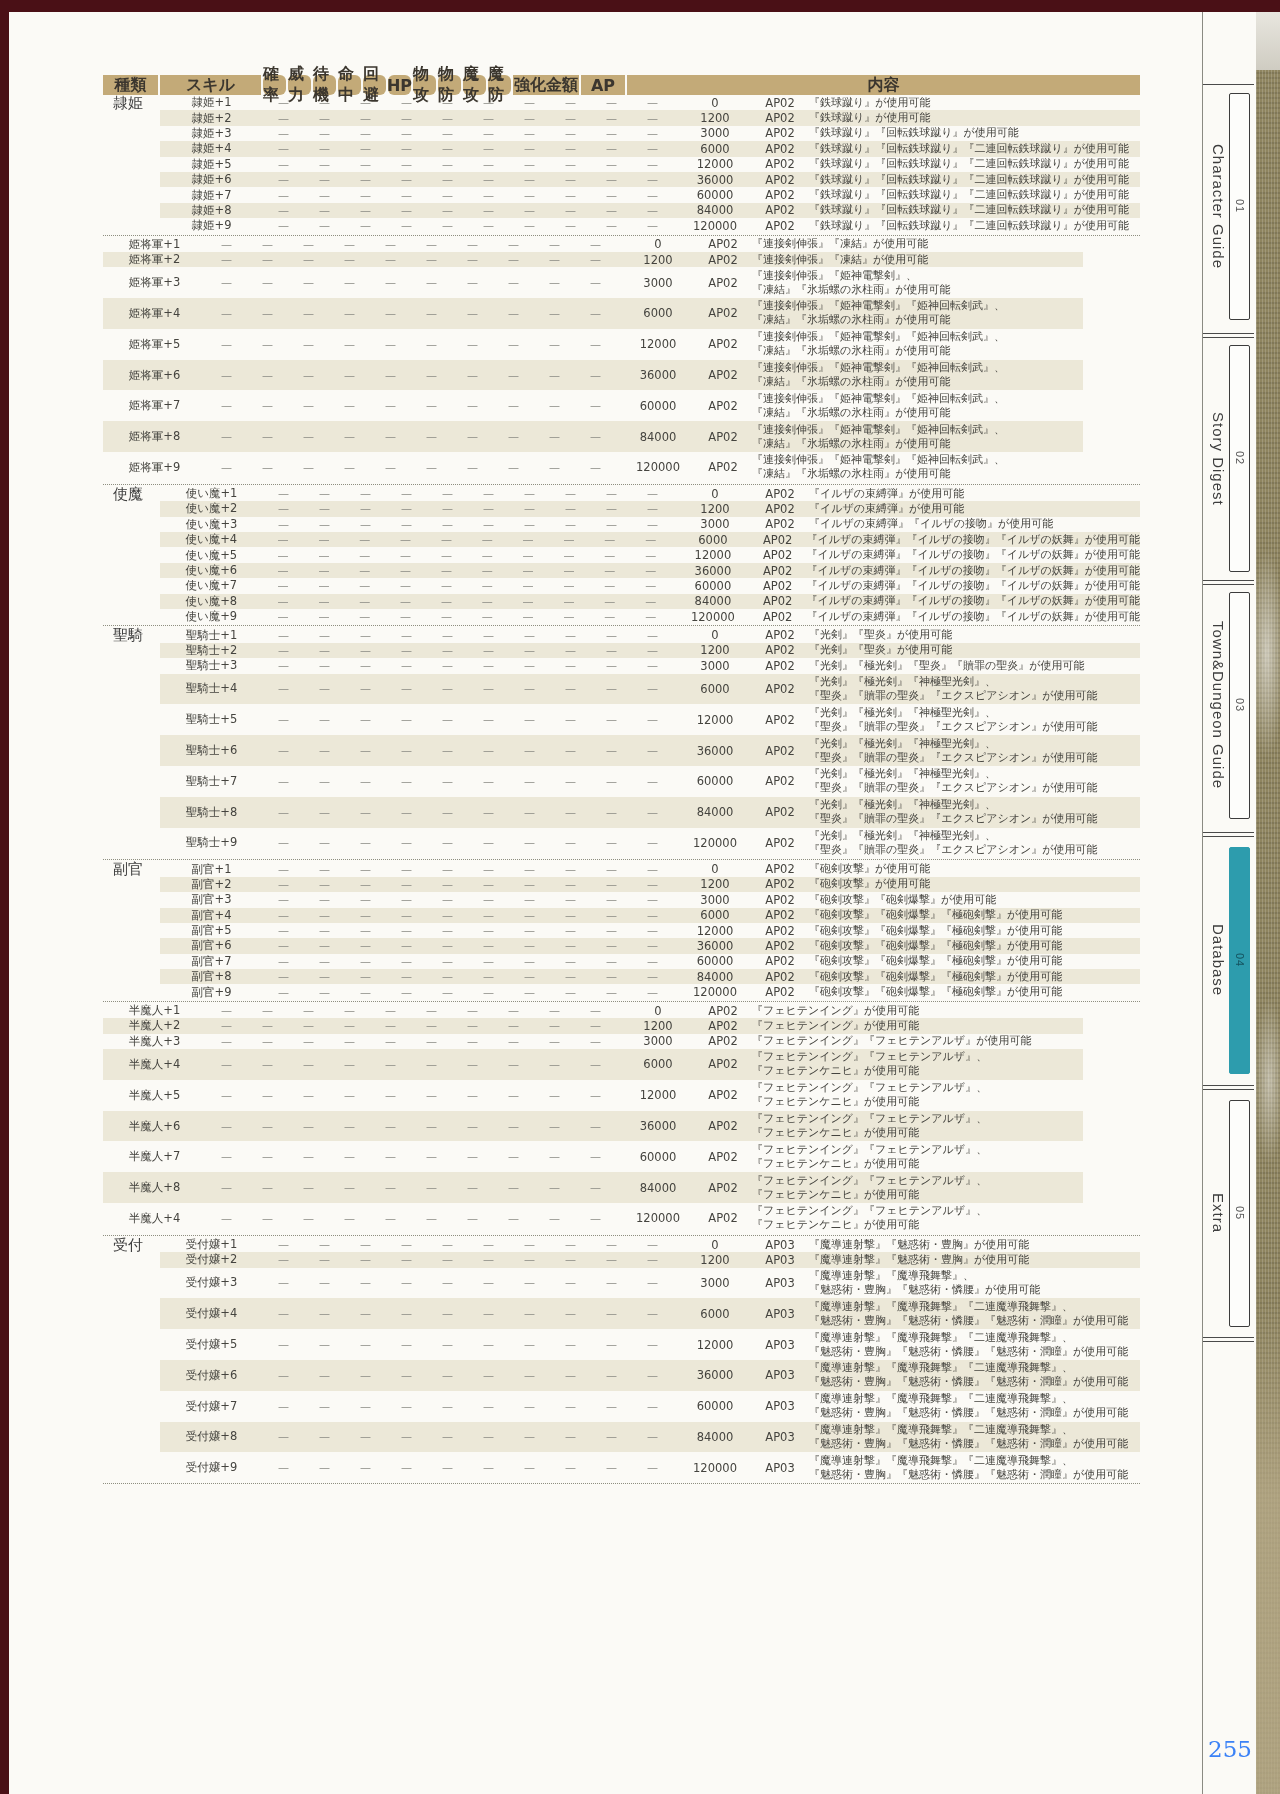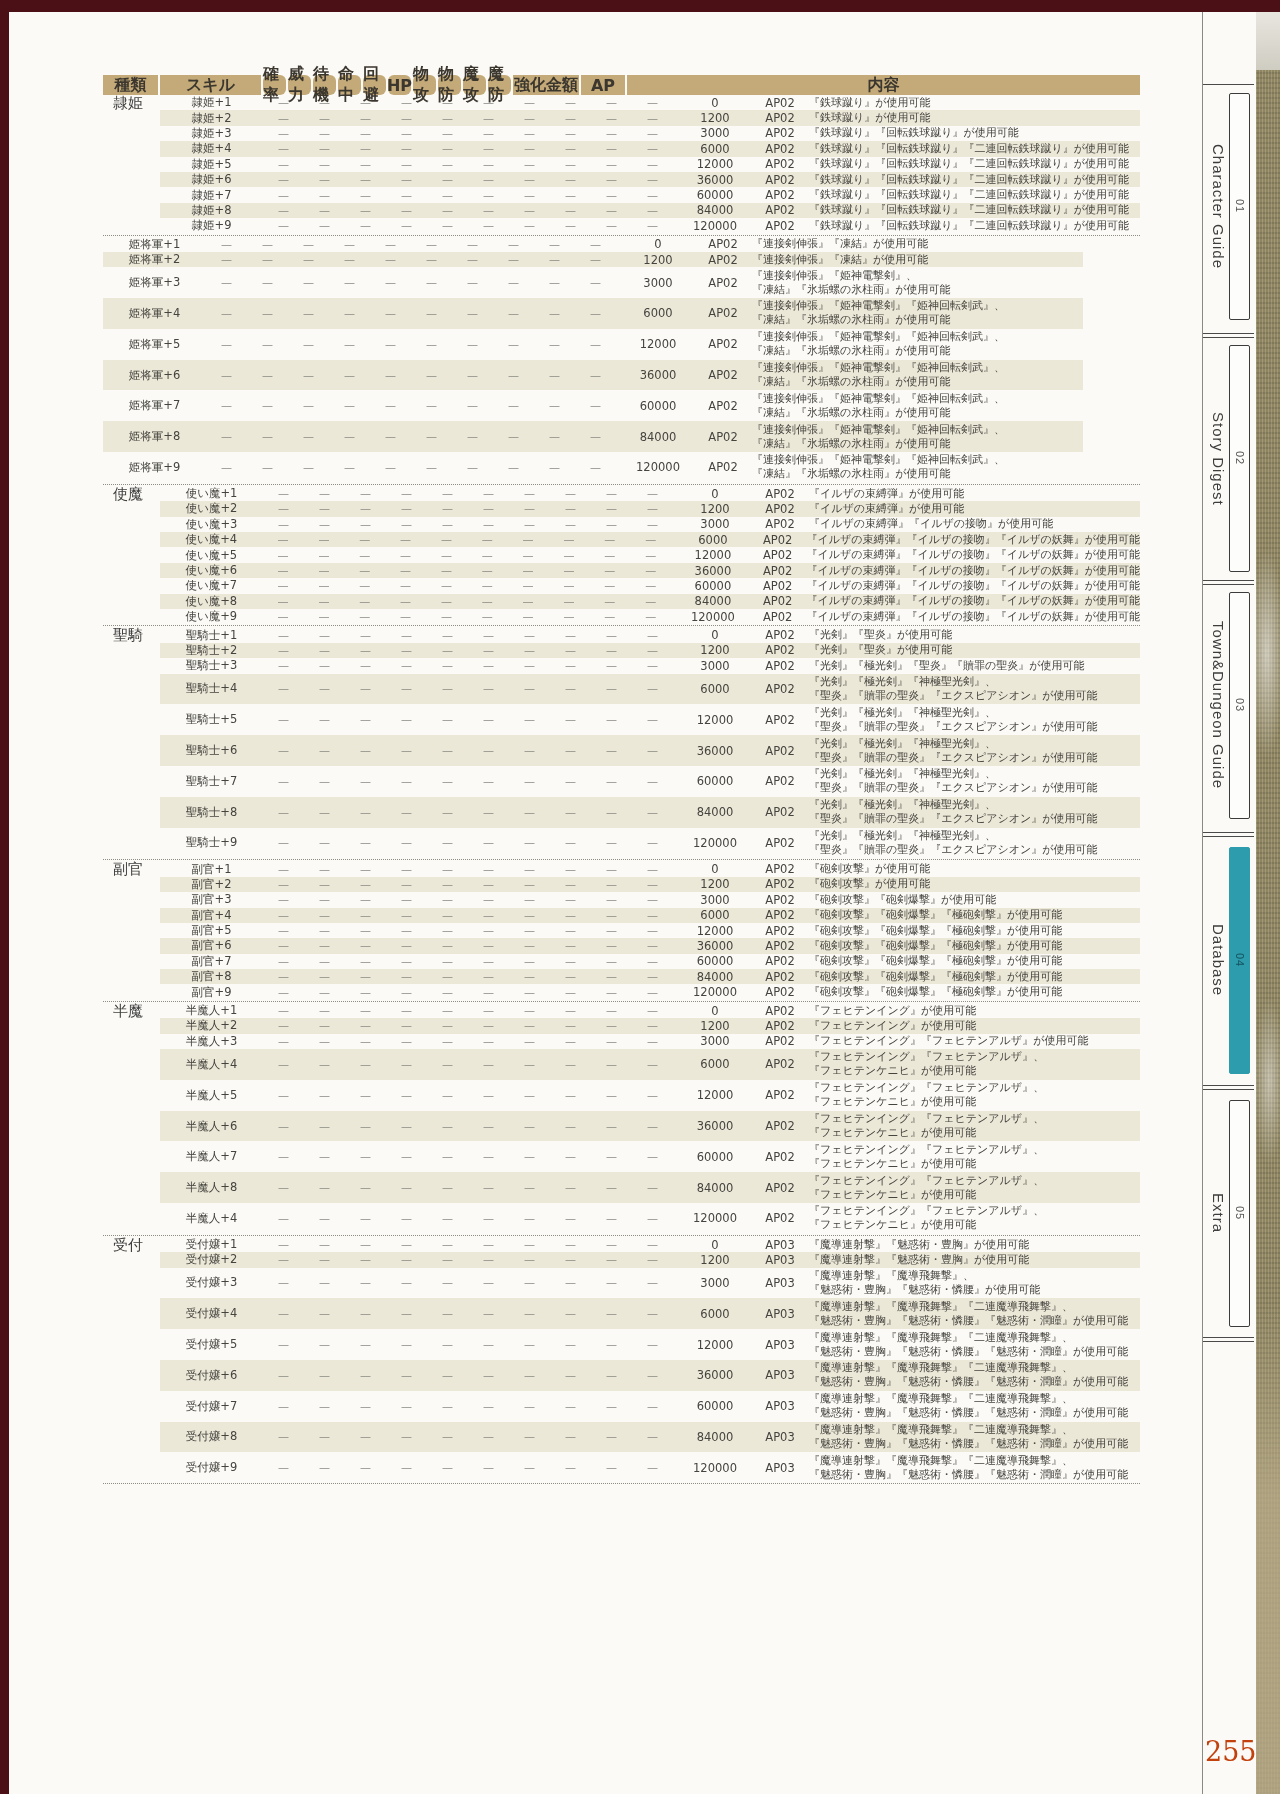--- a/index.html
+++ b/index.html
@@ -68,21 +68,21 @@
     border-radius:2px;background:#fdfdfb;display:flex;align-items:center;justify-content:center;}
   .tab-num{writing-mode:vertical-rl;text-orientation:mixed;
     font-family:"Liberation Sans",sans-serif;font-size:11px;color:#555;letter-spacing:1px;}
   .tab.active .tab-box{background:#2d9cad;border-color:#2d9cad;}
   .tab.active .tab-num{color:#14525e;}
   .tab-sep-single{position:absolute;left:1203px;width:51px;height:0;border-top:1px solid #4a4a4a;}
   .tab-sep{position:absolute;left:1203px;width:51px;height:5px;box-sizing:border-box;
     border-top:1px solid #4a4a4a;border-bottom:1px solid #4a4a4a;}
 
   .page-number{position:absolute;left:1205px;top:1736px;width:50px;text-align:center;
-    font-family:"DejaVu Serif",serif;font-size:27px;color:#c2410c;}
+    font-family:"DejaVu Serif",serif;font-size:23px;color:#3b82f6;}
 </style>
 </head>
 <body>
 
 <div class="edge-top"></div>
 <div class="edge-left"></div>
 <div class="page-edge"></div>
 <div class="page-edge-top"></div>
 <div class="page-edge-bottom"></div>
 <div class="vrule"></div>
@@ -947,21 +947,20 @@
             <div class="bcell c-stat dash">—</div>
             <div class="bcell c-cost">120000</div>
             <div class="bcell c-ap">AP02</div>
             <div class="bcell c-content">
               <div class="content-line">『砲剣攻撃』『砲剣爆撃』『極砲剣撃』が使用可能</div>
             </div>
           </div>
         </div>
       </div>
       <div class="group">
-        <div class="type-cell">半魔</div>
         <div class="g-rows">
           <div class="row">
             <div class="bcell c-skill">半魔人+1</div>
             <div class="bcell c-stat dash">—</div>
             <div class="bcell c-stat dash">—</div>
             <div class="bcell c-stat dash">—</div>
             <div class="bcell c-stat dash">—</div>
             <div class="bcell c-stat dash">—</div>
             <div class="bcell c-stat dash">—</div>
             <div class="bcell c-stat dash">—</div>

